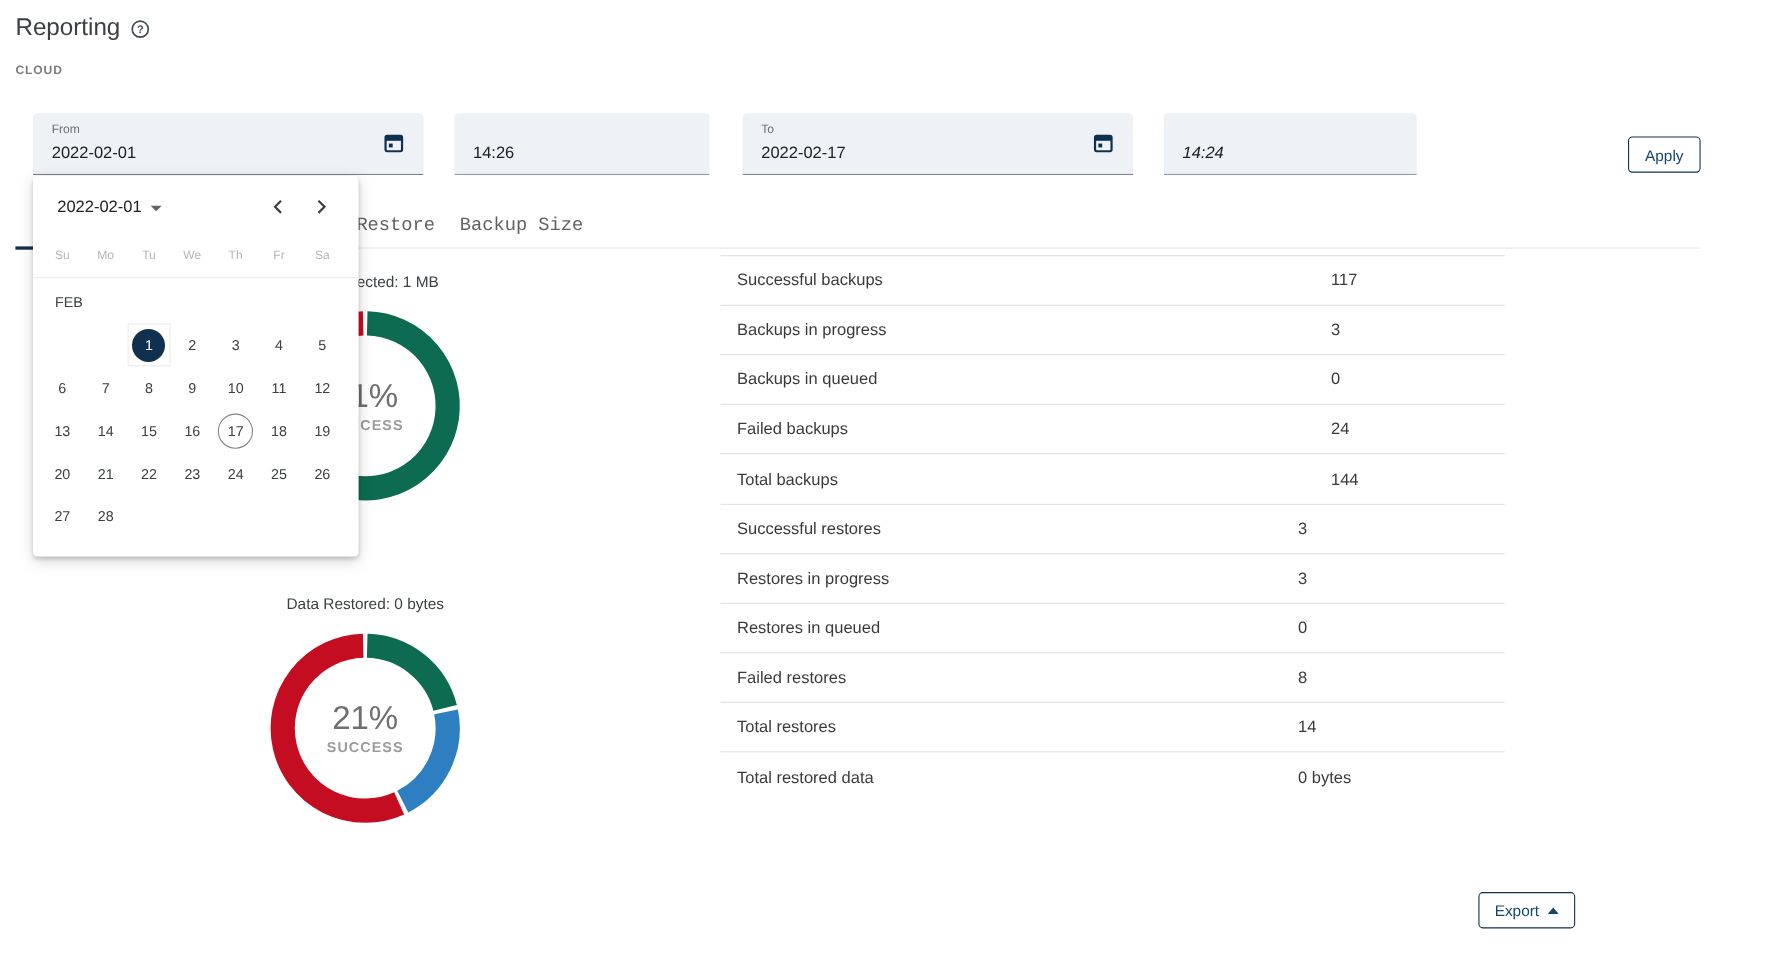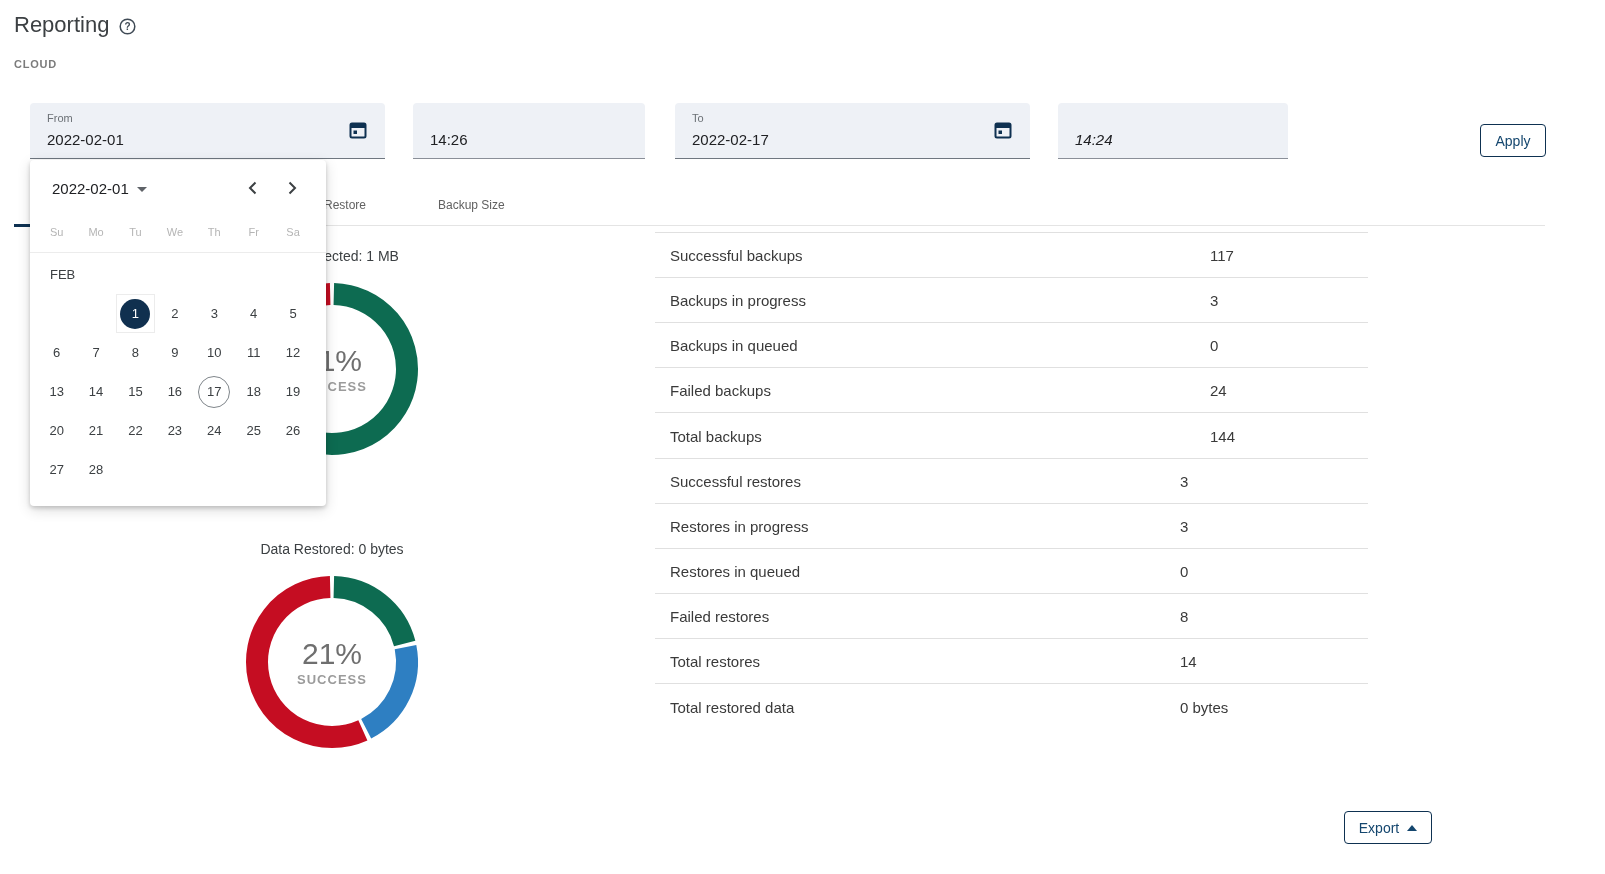--- a/index.html
+++ b/index.html
@@ -25,23 +25,23 @@
   .btn { position:absolute; background:#fff; border:1px solid #0e3151; border-radius:4px;
          color:#14466e; font-size:14px; font-weight:500; font-family:inherit;
          display:flex; align-items:center; justify-content:center; cursor:pointer; }
   .btn-apply  { left:1480px; top:124px; width:66px; height:33px; }
   .btn-export { left:1344px; top:811px; width:88px; height:33px; gap:8px; }
   .caret-up { width:0; height:0; border-left:5px solid transparent; border-right:5px solid transparent; border-bottom:6px solid #14466e; }
 
   
   .tabbar { position:absolute; left:14px; top:185px; width:1531px; height:41px; border-bottom:1px solid #e4e4e4; }
   .tab-indicator { position:absolute; left:0; bottom:-2px; width:76px; height:3px; background:#0e3151; }
-  .tab { position:absolute; top:0; height:40px; display:flex; align-items:center; font-size:12px; font-weight:500; color:#616161; cursor:pointer; }
+  .tab { position:absolute; top:0; height:40px; display:flex; align-items:center; font-size:17px; font-weight:500; color:#616161; cursor:pointer;font-family:Liberation Mono, monospace; }
   .tab-restore { left:310px; }
-  .tab-backupsize { left:424px; }
+  .tab-backupsize { left:404px; }
 
   
   .chart { position:absolute; left:237px; width:190px; }
   .chart-0 { top:246px; }
   .chart-1 { top:539px; }
   .chart-title { width:260px; margin-left:-35px; text-align:center; font-size:14px; color:#3c4043; height:20px; line-height:20px; }
   .donut-wrap { position:relative; width:190px; height:190px; margin-top:8px; }
   .donut-center { position:absolute; inset:0; display:flex; flex-direction:column; align-items:center; justify-content:center; pointer-events:none; }
   .donut-pct { font-size:30px; color:#6f6f6f; }
   .donut-sub { font-size:13px; font-weight:700; letter-spacing:1px; color:#9b9b9b; margin-top:1px; }

